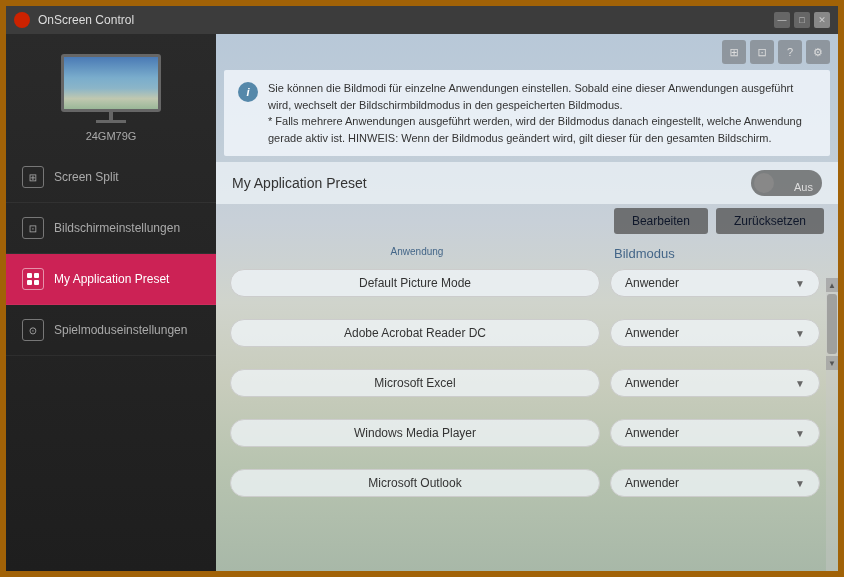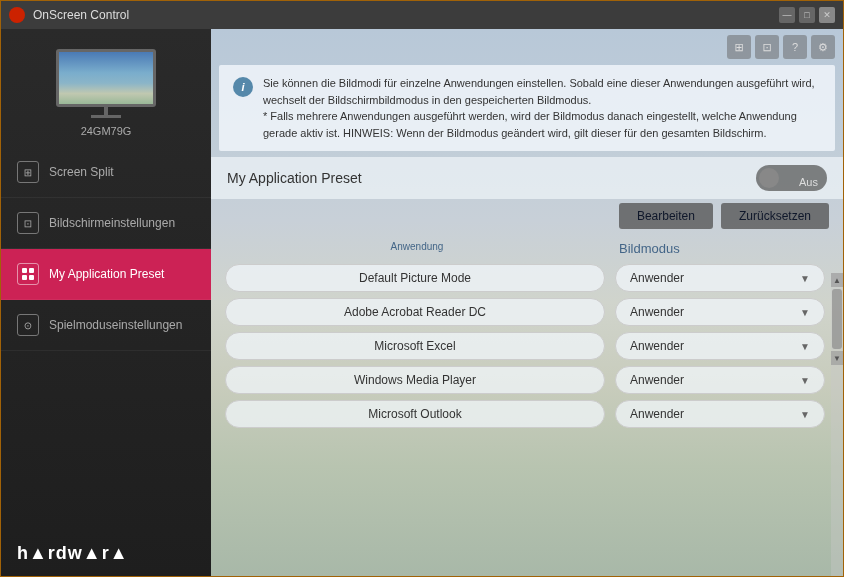--- a/index.html
+++ b/index.html
@@ -3,21 +3,21 @@
   <meta charset="utf-8">
   <style>
     * { box-sizing: border-box; margin: 0; padding: 0; }
     body { width: 844px; height: 577px; font-family: 'Segoe UI', Arial, sans-serif; overflow: hidden; background: #2a2a2a; }
 
     .window {
       width: 844px;
       height: 577px;
       display: flex;
       flex-direction: column;
-      border: 1px solid #a16207;
+      border: 6px solid #a16207;
       background: #f0f0f0;
     }
 
     .titlebar {
       display: flex;
       align-items: center;
       background: #3c3c3c;
       height: 28px;
       padding: 0 8px;
       flex-shrink: 0;
@@ -290,21 +290,21 @@
       text-align: left;
       font-size: 13px;
       color: #446688;
       font-weight: 500;
       padding-left: 10px;
     }
 
     .table-rows {
       display: flex;
       flex-direction: column;
-      gap: 6px;
+      gap: 22px;
       overflow-y: auto;
       padding-right: 4px;
     }
     .table-row {
       display: flex;
       align-items: center;
       gap: 10px;
     }
     .row-app {
       flex: 1;
@@ -411,21 +411,20 @@
           </div>
           <span>My Application Preset</span>
         </div>
         <div class="sidebar-item">
           <div class="sidebar-item-icon">⊙</div>
           <span>Spielmoduseinstellungen</span>
         </div>
       </div>
 
       <div class="sidebar-logo">
-        <span class="hw-line">h▲rdw▲r▲</span>
       </div>
     </div>
 
     <div class="right-content">
       <div class="bg-image"></div>
 
       <div class="top-toolbar">
         <button class="toolbar-btn">⊞</button>
         <button class="toolbar-btn">⊡</button>
         <button class="toolbar-btn">?</button>

